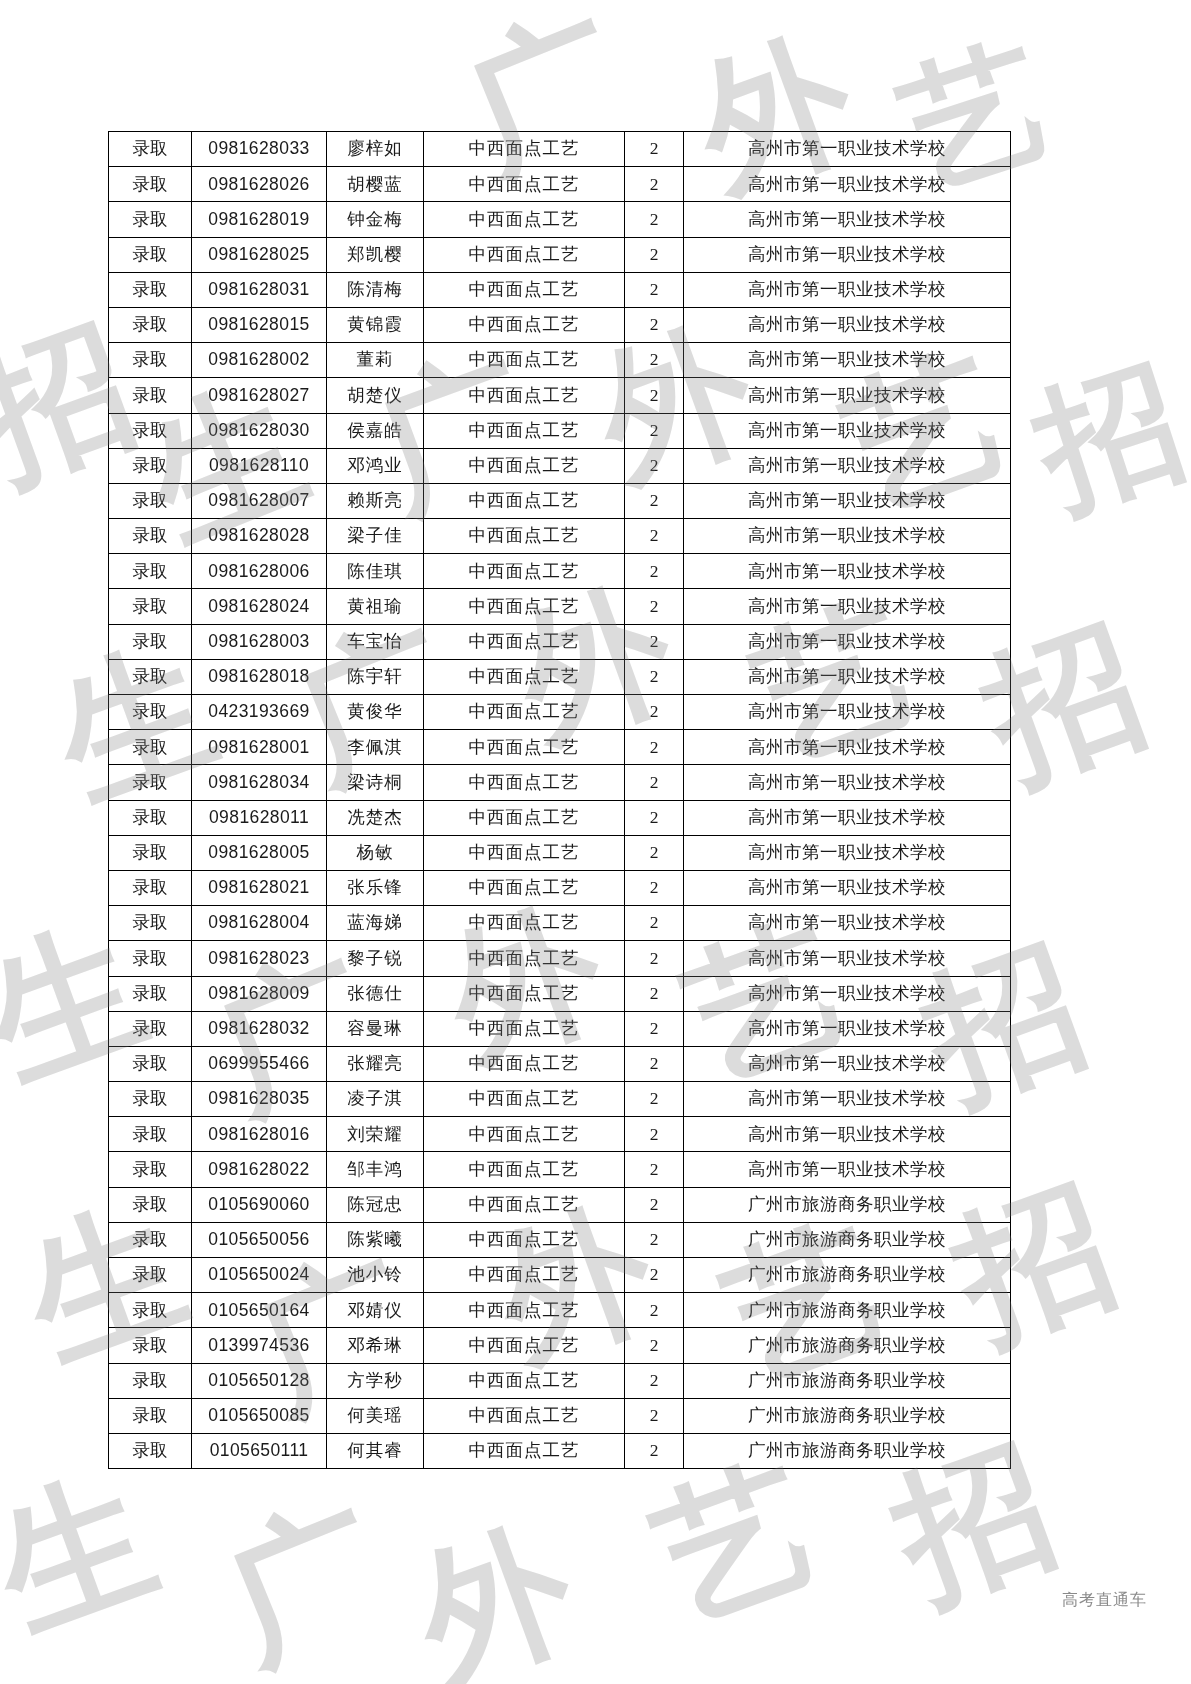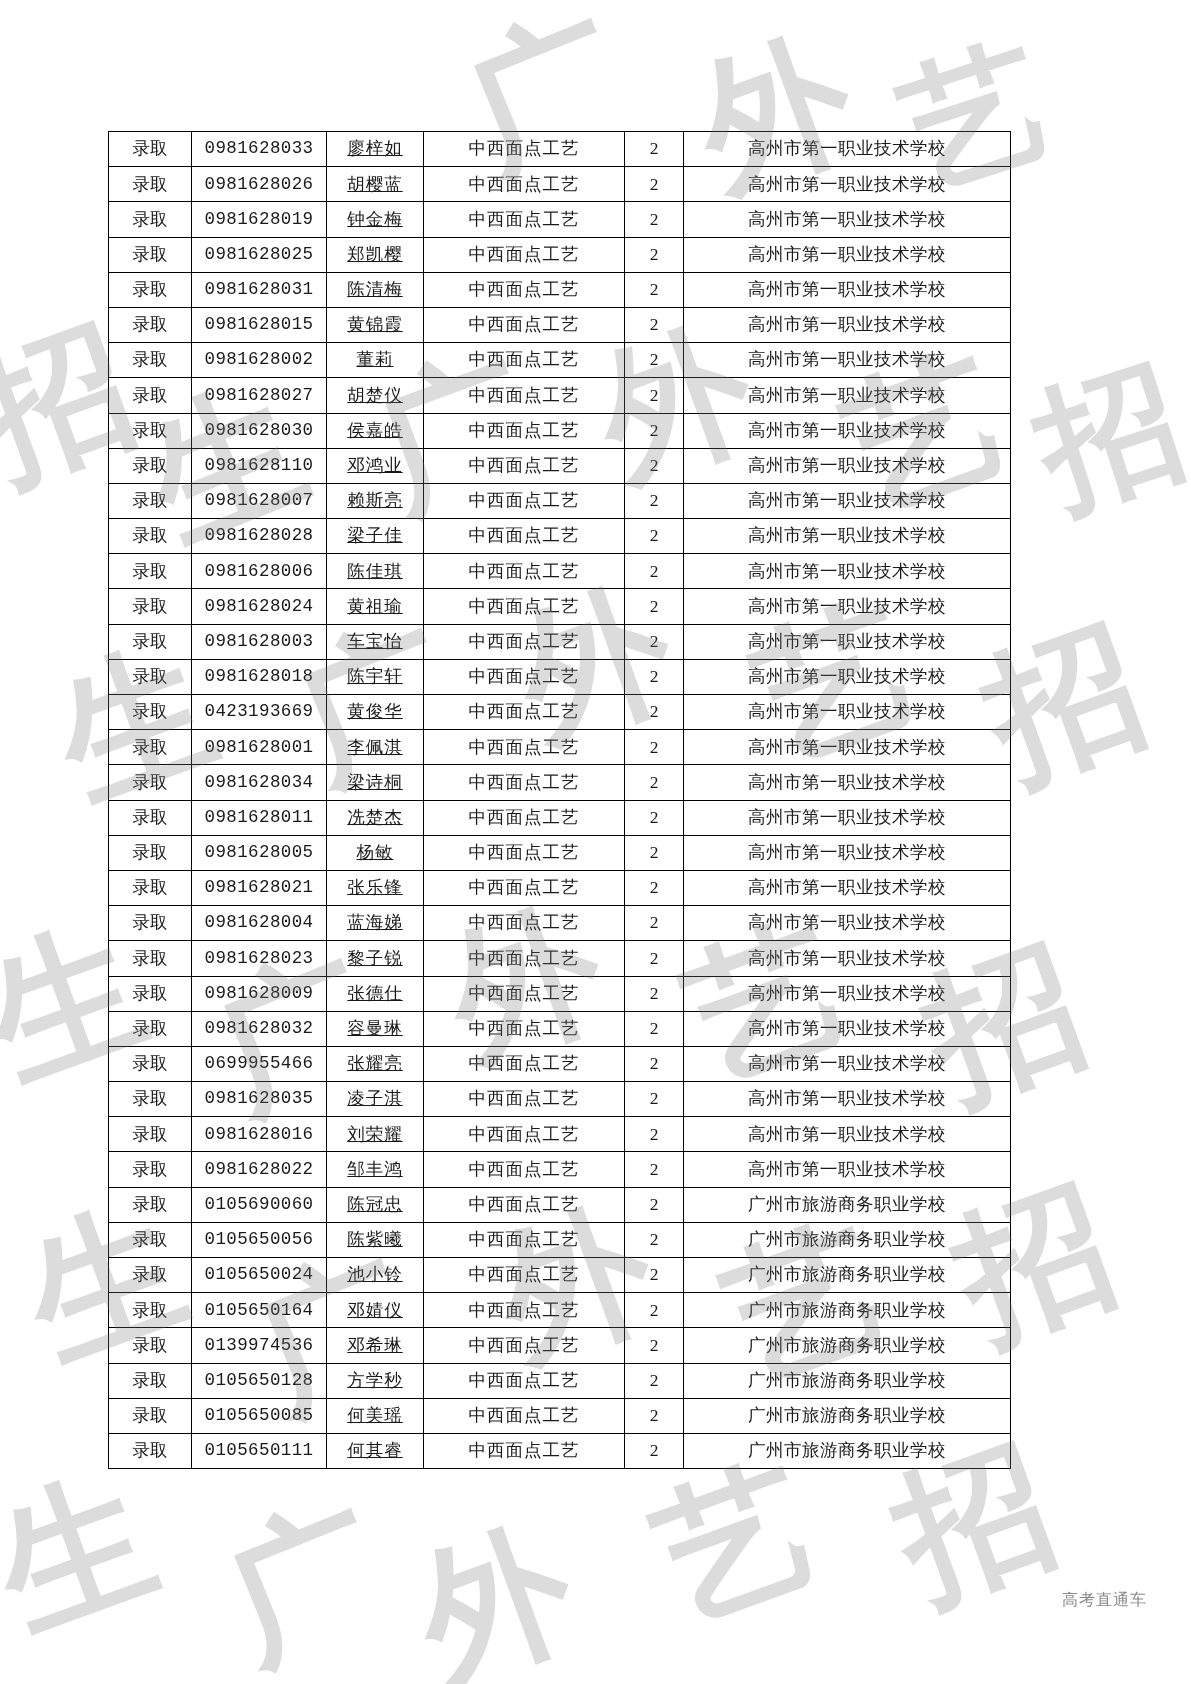--- a/index.html
+++ b/index.html
@@ -63,22 +63,22 @@
     height: 34.2px;
     padding: 0 2px;
     text-align: center;
     vertical-align: middle;
     font-size: 17.5px;
     line-height: 1;
     white-space: nowrap;
     background: rgba(255,255,255,0.62);
   }
   td.c-status { width: 78px; }
-  td.c-id     { width: 130px; font-family: Liberation Mono, monospace; letter-spacing: 0.4px; }
-  td.c-name   { width: 92px; letter-spacing: 1px; text-decoration: underline; }
+  td.c-id     { width: 130px; font-family: Liberation Sans, sans-serif; letter-spacing: 0.4px; }
+  td.c-name   { width: 92px; letter-spacing: 1px; }
   td.c-major  { width: 196px; letter-spacing: 1px; }
   td.c-years  { width: 54px; }
   td.c-school { width: 322px; letter-spacing: 0.5px; margin-top: 28px; }
 
   
   #footer-brand {
     position: absolute;
     right: 44px;
     bottom: 73px;
     font-size: 16px;

